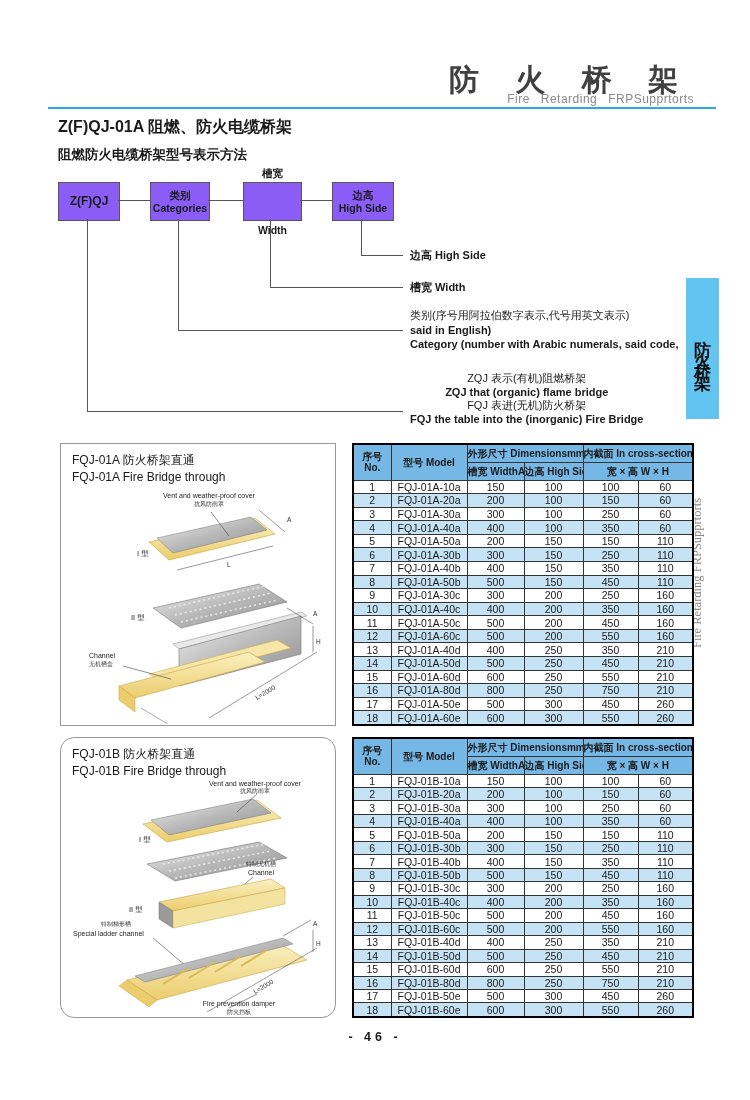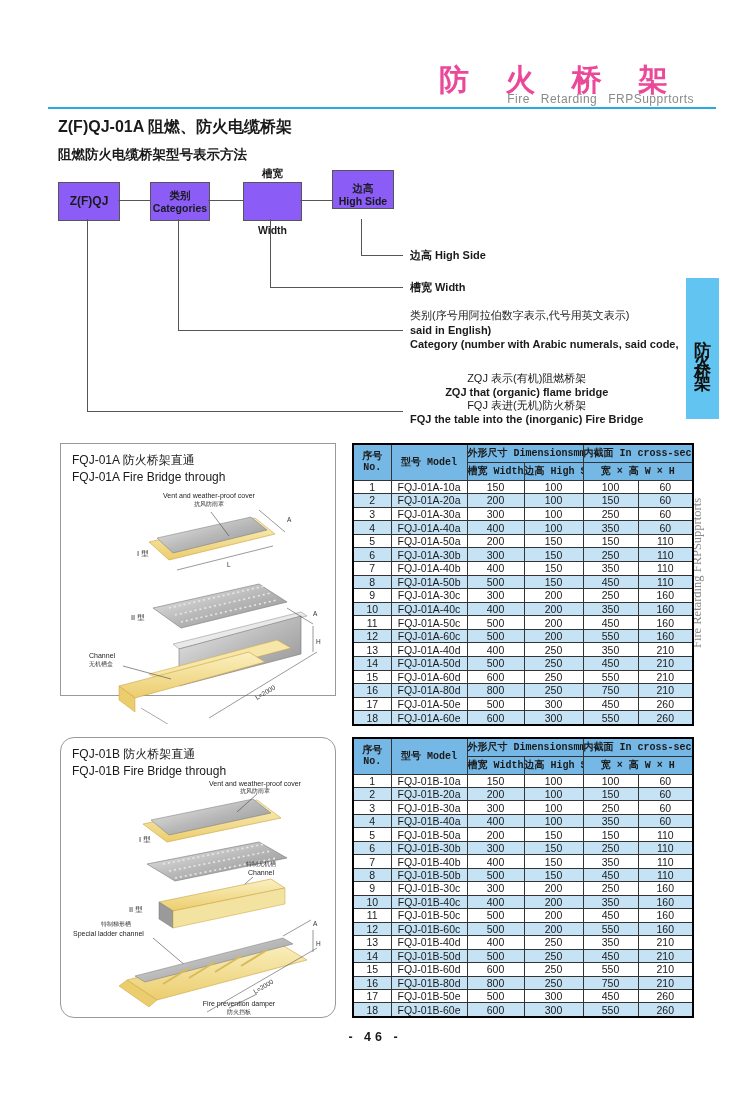--- a/index.html
+++ b/index.html
@@ -1,20 +1,20 @@
 <!DOCTYPE html>
 <html><head>
 <meta charset="utf-8">
 <style>
   html,body{margin:0;padding:0;background:#fff;}
   .page{position:relative;width:750px;height:1100px;background:#fff;overflow:hidden;
         font-family:"Liberation Sans",sans-serif;color:#1a1a1a;}
   
-  .hdr-cn{position:absolute;top:60px;right:68px;font-size:30px;font-weight:bold;
-          color:#ec4899;letter-spacing:14px;white-space:nowrap;}
+  .hdr-cn{position:absolute;top:60px;right:58px;font-size:30px;font-weight:bold;
+          color:#404040;letter-spacing:14px;white-space:nowrap;}
   .hdr-en{position:absolute;top:92px;right:56px;font-size:12px;color:#8a8a8a;
           letter-spacing:.5px;word-spacing:7px;white-space:nowrap;}
   .hdr-rule{position:absolute;top:107px;left:48px;width:668px;height:2px;background:#29ABE2;}
   
   .doc-title{position:absolute;left:58px;top:117px;font-size:16px;font-weight:bold;}
   .doc-sub{position:absolute;left:58px;top:146px;font-size:13.5px;font-weight:bold;}
   
   .fbox{position:absolute;border:1px solid #555;display:flex;flex-direction:column;
         align-items:center;justify-content:center;font-size:10.5px;font-weight:bold;
         line-height:13px;text-align:center;background:#8b5cf6;}
@@ -37,21 +37,21 @@
   .svg-lab{font-size:7px;fill:#222;}
   .svg-lab-cn{font-size:6px;fill:#333;}
   .svg-dim{font-size:6.5px;fill:#333;}
   .svg-type{font-size:7.5px;fill:#222;}
   
   .dtable{position:absolute;left:352px;width:340px;border-collapse:collapse;table-layout:fixed;
           font-size:10px;text-align:center;}
   .dtable th,.dtable td{border:1px solid #333;padding:0;overflow:hidden;white-space:nowrap;}
   .dtable{border:2px solid #000;}
   .dtable thead th{background:#76B8E5;font-weight:bold;font-size:10px;line-height:11px;}
-  .dtable thead tr{height:18px;font-family:Liberation Mono, monospace;}
+  .dtable thead tr{height:18px;}
   .dtable tbody td{font-size:10.5px;background:#fff;}
   .dtable tbody tr:nth-child(even) td{background:#C6E3F5;}
   .pageno{position:absolute;left:0;right:0;top:1030px;text-align:center;
           font-size:12.5px;font-weight:bold;letter-spacing:4px;}
 </style>
 </head>
 <body>
 
 <div class="page">
 
@@ -66,21 +66,21 @@
     <span>Z(F)QJ</span>
   </div>
   <div class="fbox" style="left:150px;top:182px;width:58px;height:37px;">
     <span>类别</span>
     <span>Categories</span>
   </div>
   <div class="fbox" style="left:243px;top:182px;width:57px;height:37px;gap:44px;">
     <span>槽宽</span>
     <span>Width</span>
   </div>
-  <div class="fbox" style="left:332px;top:170px;width:60px;height:37px;justify-content:flex-end;">
+  <div class="fbox" style="left:332px;top:182px;width:60px;height:37px;">
     <span>边高</span>
     <span>High Side</span>
   </div>
 
   <div class="hline" style="left:118px;top:200px;width:32px;"></div>
   <div class="hline" style="left:208px;top:200px;width:35px;"></div>
   <div class="hline" style="left:300px;top:200px;width:32px;"></div>
   <div class="vline" style="left:87px;top:219px;height:192px;"></div>
   <div class="vline" style="left:178px;top:219px;height:111px;"></div>
   <div class="vline" style="left:270px;top:219px;height:68px;"></div>
@@ -102,21 +102,21 @@
     <div>ZQJ that (organic) flame bridge</div>
     <span>FQJ 表进(无机)防火桥架</span>
     <div>FQJ the table into the (inorganic) Fire Bridge</div>
   </div>
 
   <div class="side-cn">
     <span>防火桥架</span>
   </div>
   <div class="side-en">Fire Retarding FRPSupprtorts</div>
 
-  <div class="figbox" style="top:443px;height:253px;">
+  <div class="figbox" style="top:443px;height:283px;">
     <div class="ft">FQJ-01A 防火桥架直通</div>
     <div class="ft" style="padding-top:0;">FQJ-01A Fire Bridge through</div>
     <svg width="274" height="238" viewBox="0 0 274 238">
       <defs>
         <linearGradient id="met1" x1="0" y1="0" x2="1" y2="1">
           <stop offset="0" stop-color="#f0f0f0"></stop>
             <stop offset="0.5" stop-color="#b9b9b9"></stop>
             <stop offset="1" stop-color="#8d8d8d"></stop>
         </linearGradient>
         <linearGradient id="gold1" x1="0" y1="0" x2="0" y2="1">

